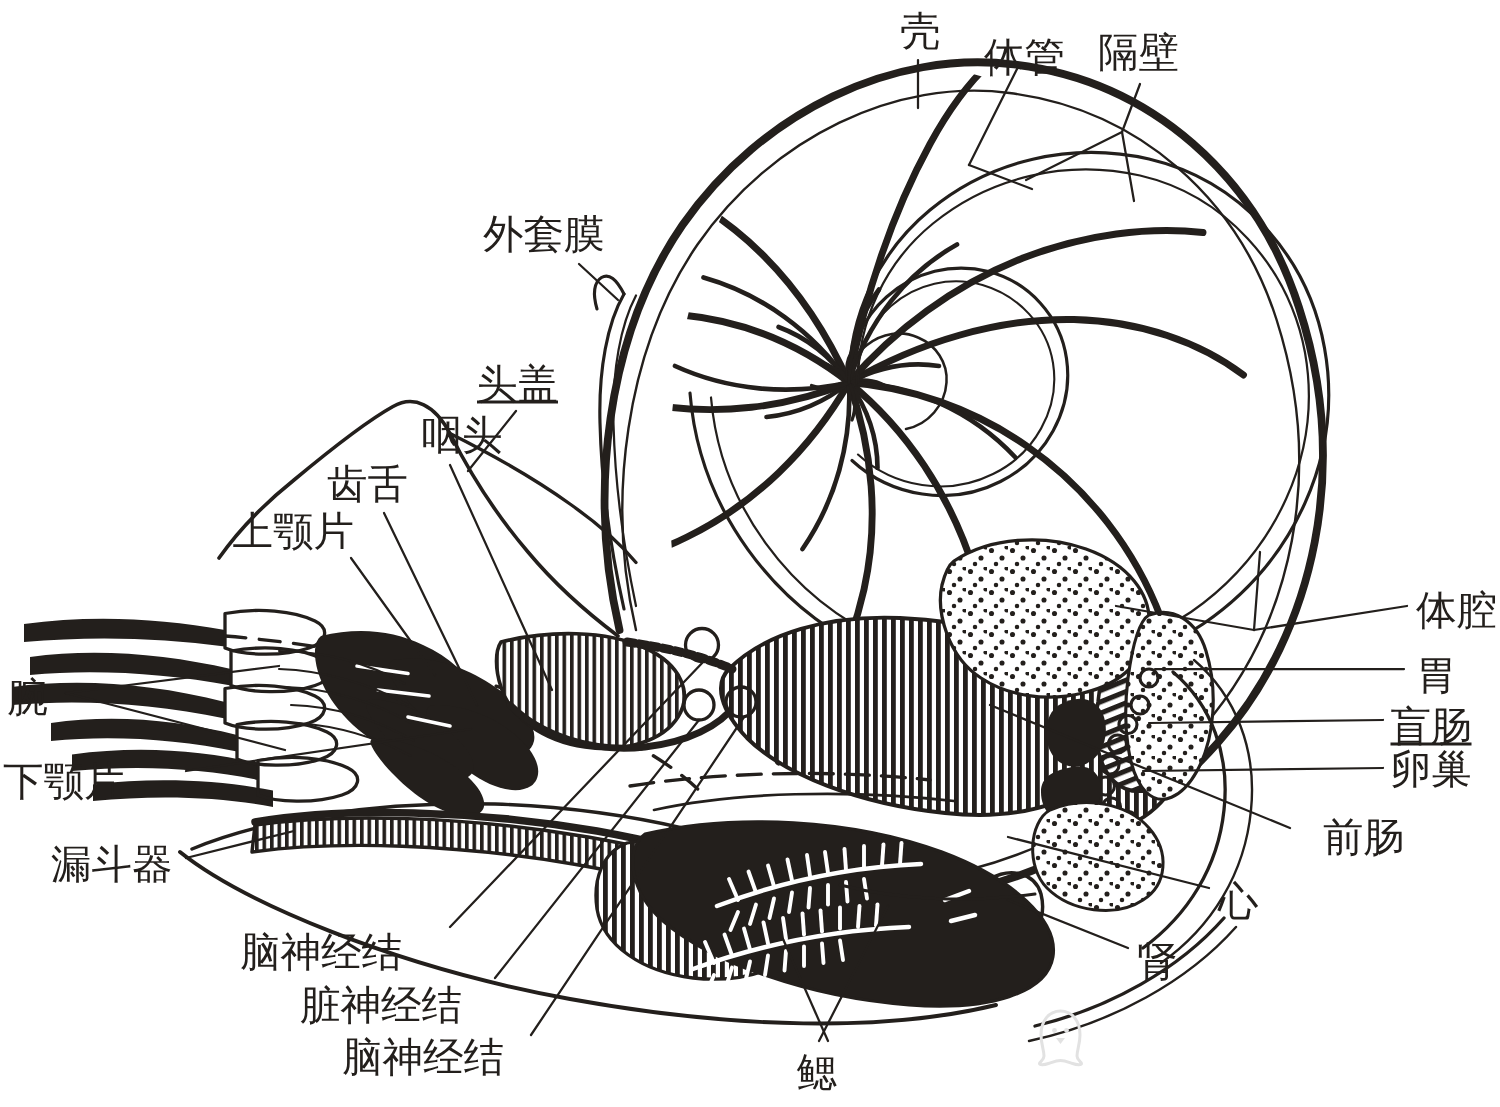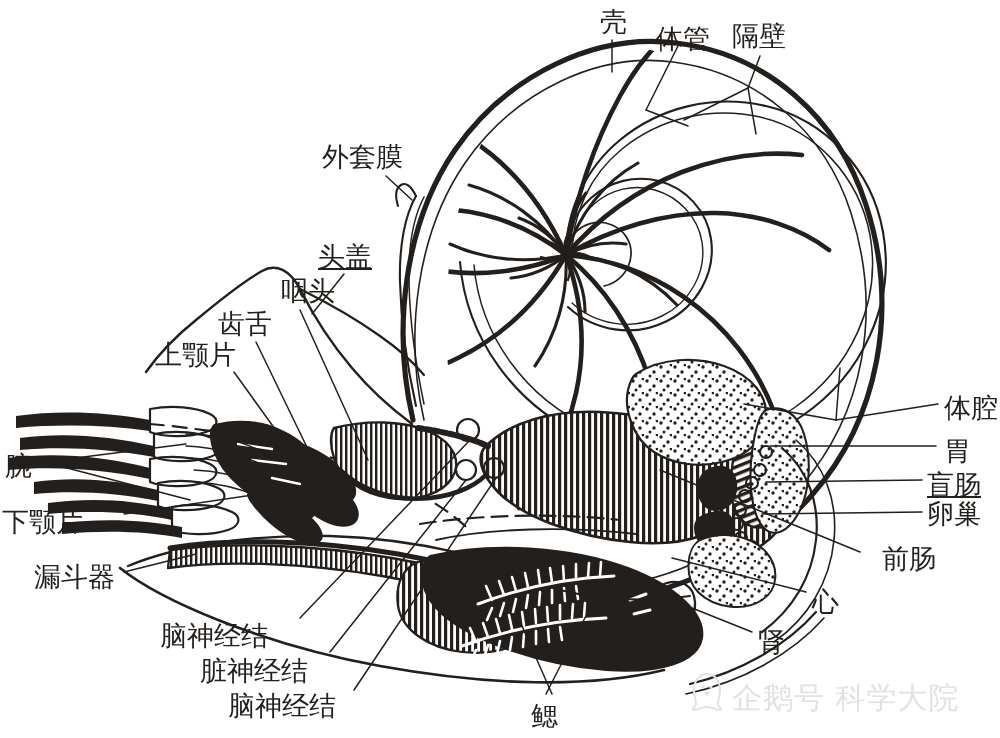--- a/index.html
+++ b/index.html
@@ -436,15 +436,14 @@
   <div class="wmicon" style="left:690px;top:672px;">
     <svg width="34" height="40" viewBox="0 0 34 40">
       <path d="M17,2 C25,2 30,9 30,18 C30,24 28,28 28,32 C28,35 31,36 31,37
                C31,38 28,38 25,37 C22,36 20,35 17,35 C14,35 12,36 9,37
                C6,38 3,38 3,37 C3,36 6,35 6,32 C6,28 4,24 4,18 C4,9 9,2 17,2 Z" fill="none" stroke="#e2e2e2" stroke-width="2"></path>
       <circle cx="13" cy="15" r="1.6" fill="#e2e2e2"></circle>
       <circle cx="21" cy="15" r="1.6" fill="#e2e2e2"></circle>
       <path d="M14,20 L20,20 L17,24 Z" fill="#e2e2e2"></path>
     </svg>
   </div>
-  <div class="wm" style="left:732px;top:678px;">企鹅号 科学大院</div>
 
 </div>
 
 </body></html>

